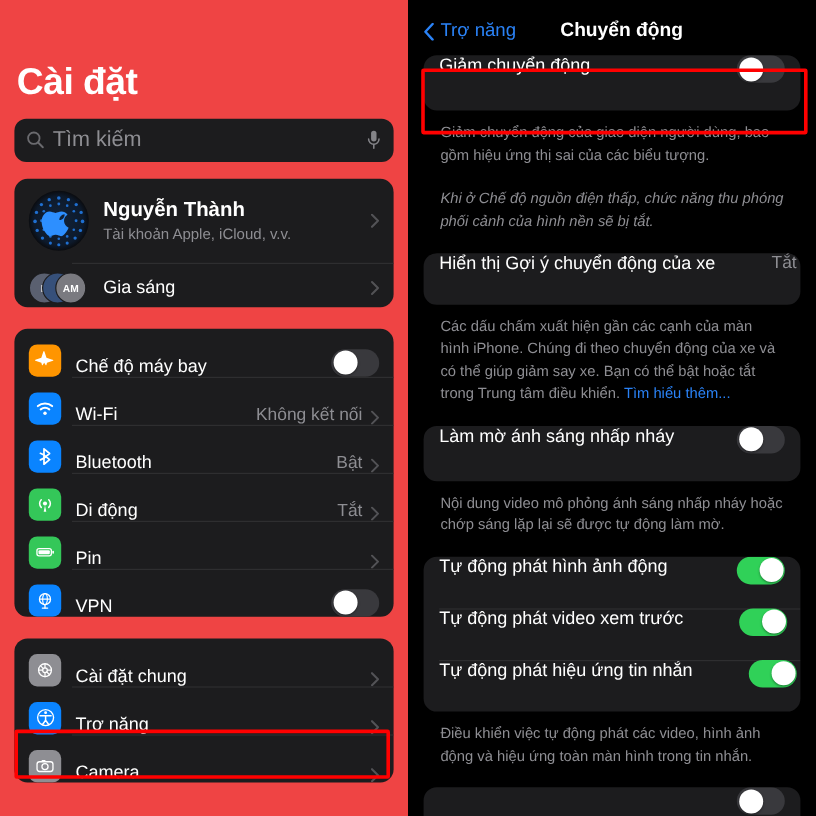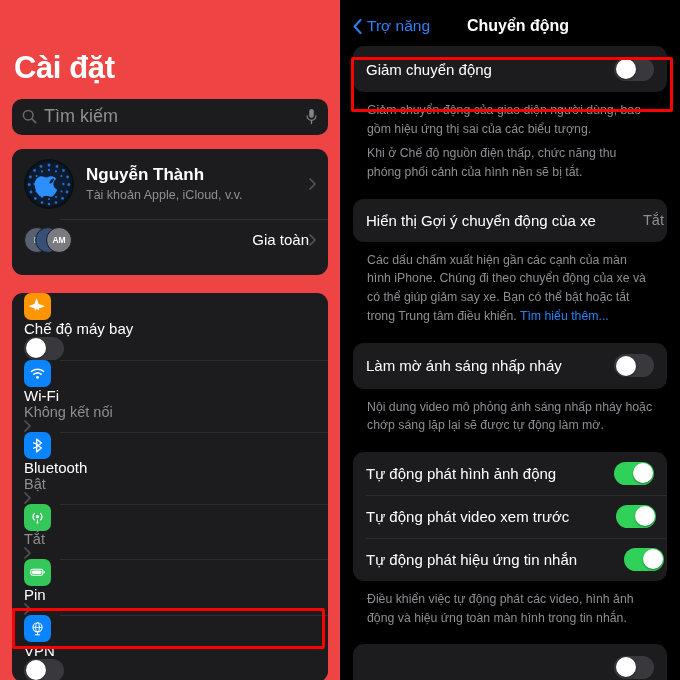--- a/index.html
+++ b/index.html
@@ -32,22 +32,22 @@
   }
   .search-bar .sicon { width: 15px; height: 15px; flex: 0 0 auto; margin-right: 7px; opacity: .62; }
   .search-bar .placeholder { color: #8e8e93; font-size: 18px; flex: 1; }
   .search-bar .micon { width: 13px; height: 17px; opacity: .70; }
 
   .card {
     background: #1c1c1e; border-radius: 11px; overflow: hidden;
     margin-bottom: 18px;
   }
   .row {
-    display: flex; align-items: flex-start; min-height: 40px;
-    padding: 0 12px 0 12px; position: relative; flex-direction: column;
+    display: flex; align-items: flex-end; min-height: 40px;
+    padding: 0 12px 0 12px; position: relative;
   }
   .row + .row::before {
     content: ""; position: absolute; left: 48px; right: 0; top: 0;
     height: 1px; background: #2e2e30;
   }
   .row .icon {
     width: 27px; height: 27px; border-radius: 7px; flex: 0 0 auto;
     margin-right: 12px; display: flex; align-items: center; justify-content: center;
   }
   .row .label { color: #fff; font-size: 15px; flex: 1; white-space: nowrap; }
@@ -61,21 +61,21 @@
   .avatar-apple {
     width: 50px; height: 50px; border-radius: 50%; flex: 0 0 auto;
     margin-right: 12px; position: relative;
     background: radial-gradient(circle at 50% 50%, #12233a 0%, #0d1a2c 58%, #0a0a0c 72%);
     display: flex; align-items: center; justify-content: center;
     overflow: hidden;
   }
   .profile-text { flex: 1; min-width: 0; }
   .profile-name { color: #fff; font-size: 17px; font-weight: bold; line-height: 1.25; }
   .profile-sub { color: #8e8e93; font-size: 12.5px; line-height: 1.3; margin-top: 2px; }
-  .family-row { display: flex; align-items: center; padding: 7px 12px 21px 12px; position: relative; text-align: right; }
+  .family-row { display: flex; align-items: center; padding: 7px 12px 2px 12px; position: relative; }
   .family-row::before {
     content:""; position:absolute; left:48px; right:0; top:0; height:1px; background:#2e2e30;
   }
   .fam-avatars { width: 50px; height: 28px; flex:0 0 auto; margin-right: 12px; position: relative; }
   .fam-avatars .fa {
     position:absolute; top:1px; width:26px; height:26px; border-radius:50%;
     border: 1.5px solid #1c1c1e; display:flex; align-items:center; justify-content:center;
     font-size:8.5px; color:#fff; font-weight:bold;
   }
 
@@ -98,32 +98,32 @@
   .nav-bar {
     height: 46px; display: flex; align-items: center; position: relative; padding-top: 6px;
   }
   .back-link { display: flex; align-items: center; color: #2a82f6; font-size: 15.5px; cursor: pointer; }
   .back-link .bchev { width: 9px; height: 15px; margin-right: 5px; }
   .nav-title {
     position: absolute; left: 16px; right: 0; text-align: center;
     color: #fff; font-size: 16px; font-weight: bold; pointer-events: none;
   }
   .rcard { background: #1c1c1e; border-radius: 11px; overflow: hidden; }
-  .rrow { display: flex; align-items: center; min-height: 43px; padding: 0 13px; position: relative; gap: 47px; }
+  .rrow { display: flex; min-height: 43px; padding: 0 13px; position: relative; gap: 47px; }
   .rrow + .rrow::before {
     content:""; position:absolute; left:13px; right:0; top:0; height:1px; background:#2e2e30;
   }
   .rrow .rlabel { color: #fff; font-size: 15px; flex: 1; white-space: nowrap; }
   .rrow .rvalue { color: #8e8e93; font-size: 14.5px; margin-right: 7px; }
   .desc {
     color: #8e8e93; font-size: 12.3px; line-height: 1.52;
     padding: 9px 14px 0 14px;
   }
   .desc .link { color: #2a82f6; }
-  .desc p + p { margin-top: 6px; }
+  .desc p + p { margin-top: 18px; font-style: italic; }
   .gap-md { height: 17px; }
 
   
   .redbox {
     position: absolute; border: 3px solid #ff0000; border-radius: 2px;
     pointer-events: none; z-index: 40;
   }
 </style>
 </head>
 <body>
@@ -192,21 +192,21 @@
           <polyline points="1,1 6,6 1,11" fill="none" stroke="#8e8e93" stroke-width="1.7" stroke-linecap="round" stroke-linejoin="round"></polyline>
         </svg>
       </div>
 
       <div class="family-row">
         <div class="fam-avatars">
           <div class="fa" style="left:0; background:#5a6070;">N</div>
           <div class="fa" style="left:11px; background:#36507a;"></div>
           <div class="fa" style="left:22px; background:#7a7a80;">AM</div>
         </div>
-        <div class="label" style="color:#fff;font-size:15px;flex:1;">Gia toàn</div>
+        <div class="label" style="color:#fff;font-size:15px;flex:1;">Gia sáng</div>
         <svg class="chev" viewBox="0 0 7 12">
           <polyline points="1,1 6,6 1,11" fill="none" stroke="#8e8e93" stroke-width="1.7" stroke-linecap="round" stroke-linejoin="round"></polyline>
         </svg>
       </div>
     </div>
 
     <div class="card">
 
       <div class="row">
         <div class="icon" style="background:#ff9500;">
@@ -251,20 +251,21 @@
       </div>
 
       <div class="row">
         <div class="icon" style="background:#34c759;">
           <svg viewBox="0 0 20 20" width="17" height="17">
             <circle cx="10" cy="9" r="2" fill="#fff"></circle>
             <path d="M6.3 5.3a5.2 5.2 0 0 0 0 7.4M13.7 5.3a5.2 5.2 0 0 1 0 7.4" fill="none" stroke="#fff" stroke-width="1.5" stroke-linecap="round"></path>
             <path d="M10 11 8.7 17h2.6z" fill="#fff"></path>
           </svg>
         </div>
+        <span class="label">Di động</span>
         <span class="value">Tắt</span>
         <svg class="chev" viewBox="0 0 7 12">
             <polyline points="1,1 6,6 1,11" fill="none" stroke="#8e8e93" stroke-width="1.7" stroke-linecap="round" stroke-linejoin="round"></polyline>
           </svg>
       </div>
 
       <div class="row">
         <div class="icon" style="background:#34c759;">
           <svg viewBox="0 0 22 20" width="18" height="16">
             <rect x="2" y="6.5" width="15" height="7.5" rx="2.2" fill="none" stroke="#fff" stroke-width="1.4"></rect>

